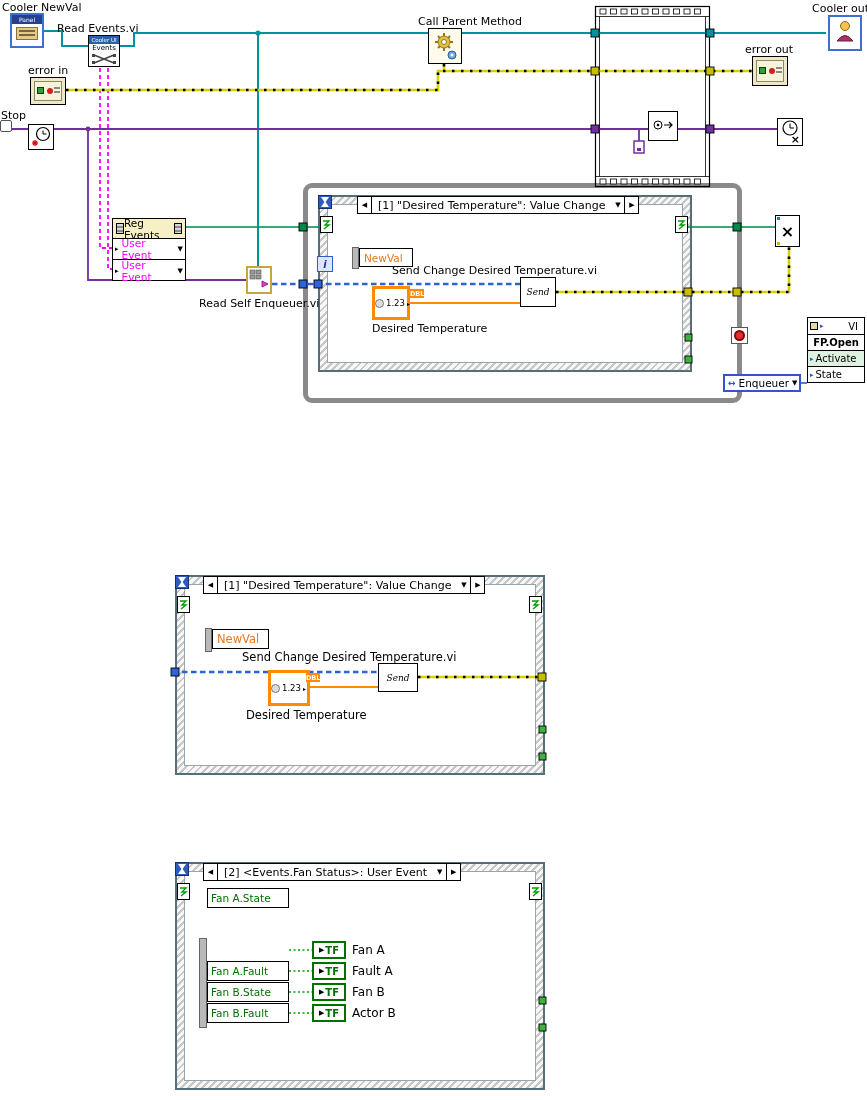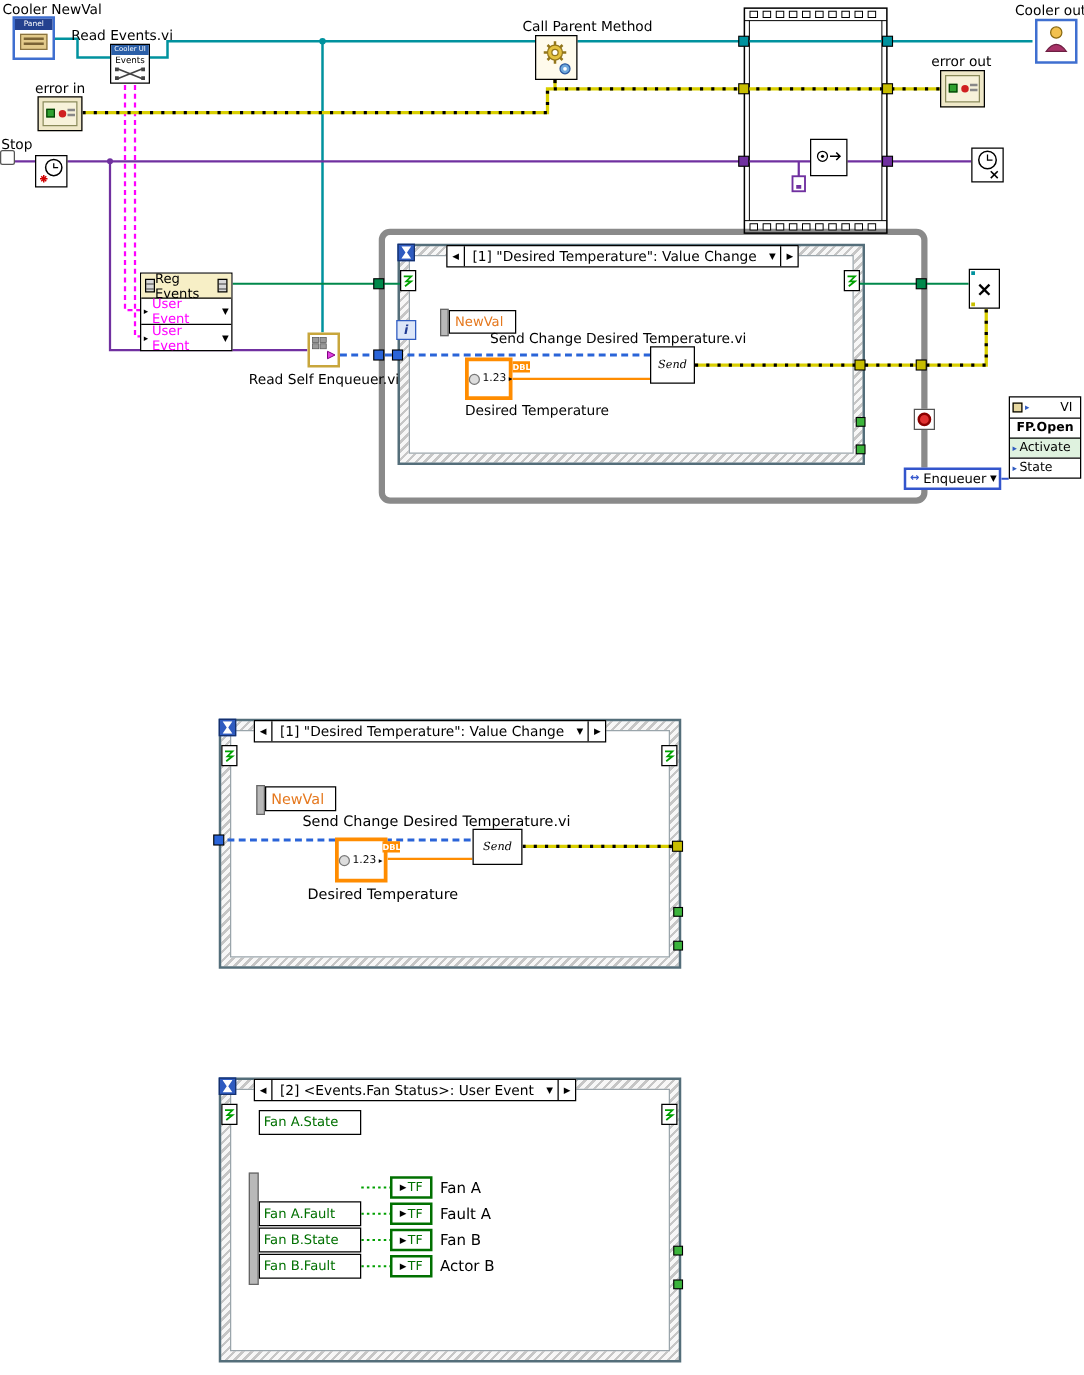--- a/index.html
+++ b/index.html
@@ -20,21 +20,21 @@
   .newval{position:absolute;z-index:3;border:1px solid #000;background:#fff;color:#E5781E;font-size:10.5px;display:flex;align-items:center;padding-left:4px}
   .spine{position:absolute;z-index:3;background:#b9b9b9;border:1px solid #666}
   .send{position:absolute;z-index:3;border:1px solid #000;background:#fff;display:flex;align-items:center;justify-content:center;font-family:"DejaVu Serif","Liberation Serif",serif;font-style:italic;font-size:9px}
   .dtc{position:absolute;z-index:3;border:3px solid #FF8C00;background:#fff;display:flex;flex-direction:row}
   .dtc .body{flex:1;display:flex;align-items:center;justify-content:center;gap:2px;font-size:8.5px}
   .dtc .knob{width:9px;height:9px;border-radius:50%;border:1px solid #777;background:#ddd}
   .dtc .tri{font-size:6px}
   .dtc .strip{height:9px;background:#FF8C00;color:#fff;font-size:6.5px;font-weight:bold;display:flex;align-items:center;justify-content:center}
   .tfnode{position:absolute;z-index:3;height:18px;width:34px;border:2px solid #007000;background:#fff;display:flex;align-items:center;justify-content:center;gap:1px}
   .tfnode .arr{font-size:7px}
-  .tfnode .tf{color:#007000;font-weight:normal;font-size:10px}
+  .tfnode .tf{color:#007000;font-weight:bold;font-size:10px}
   .databox{position:absolute;z-index:3;border:1px solid #000;background:#fff;display:flex;align-items:center;padding-left:3px;font-size:10.5px;color:#007000}
   .regev{position:absolute;z-index:3;border:1px solid #000;background:#fff}
   .regev .hdr{height:20px;background:#F7EFC6;border-bottom:1px solid #000;display:flex;align-items:center;padding:0 3px;font-size:10.5px}
   .regev .row{height:21px;display:flex;align-items:center;border-bottom:1px solid #000;font-size:10.5px}
   .regev .row:last-child{border-bottom:none}
   .regev .ue{color:#FF00FF;flex:1;padding-left:3px}
   .minigrid{width:9px;height:11px;border:1px solid #000;background:repeating-linear-gradient(180deg,#d8d8d8 0 2px,#8a8a8a 2px 4px)}
   .invoke{position:absolute;z-index:3;width:58px;border:1px solid #000;background:#fff;font-size:10px}
   .invoke .irow{height:16px;display:flex;align-items:center;border-top:1px solid #000;padding:0 2px;gap:2px}
   .invoke .irow:first-child{border-top:none}

